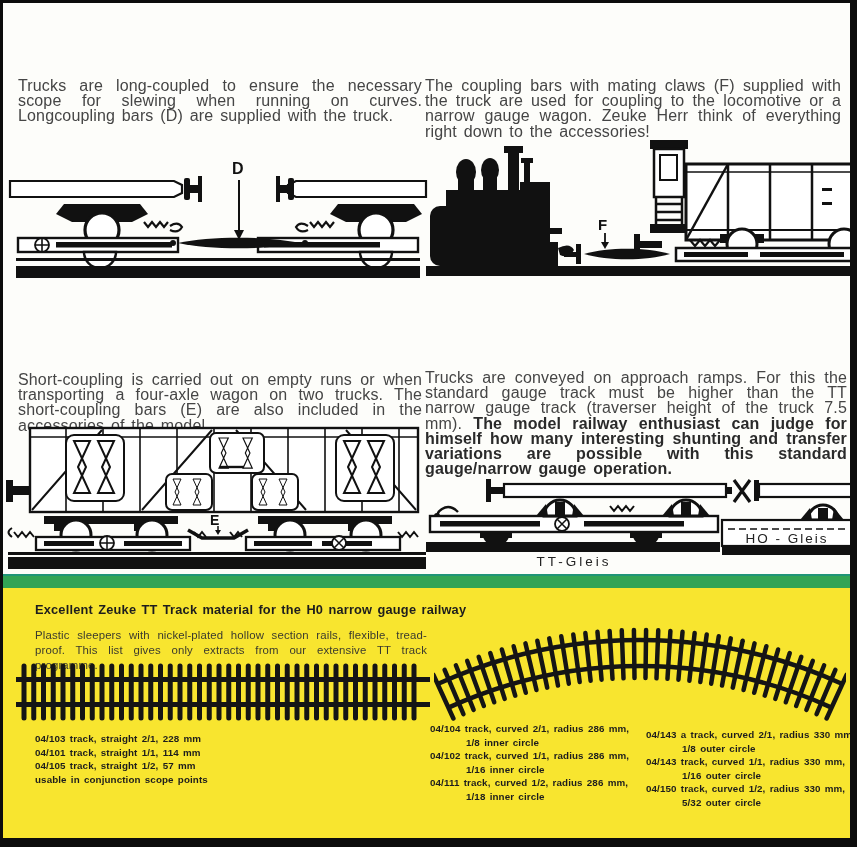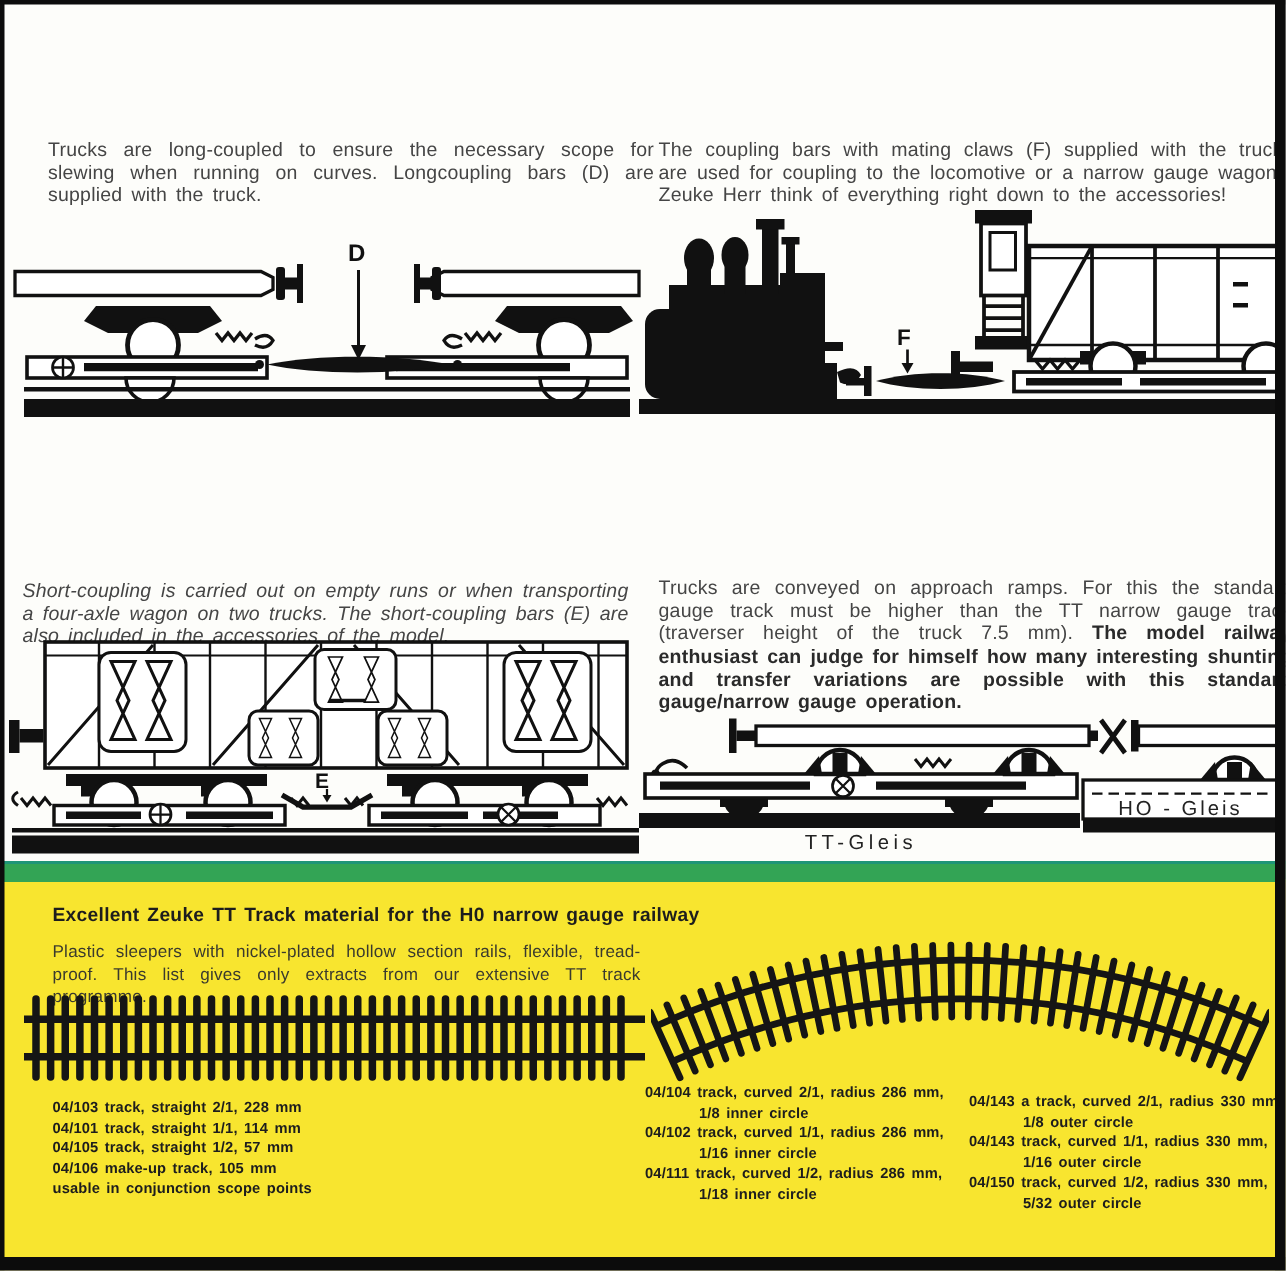--- a/index.html
+++ b/index.html
@@ -7,28 +7,28 @@
     position:relative;width:857px;height:847px;overflow:hidden;
     background:#fdfdfa;font-family:"Liberation Sans",sans-serif;
   }
   .frame{position:absolute;background:#0c0c0c;z-index:30;}
   .frame-top{left:0;top:0;right:0;height:3px;}
   .frame-left{left:0;top:0;bottom:0;width:3px;}
   .frame-right{right:0;top:0;bottom:0;width:7px;}
   .frame-bottom{left:0;bottom:0;right:0;height:9px;}
 
   .para{
-    position:absolute;margin:14px;color:#454545;
-    font-size:13px;line-height:15.2px;text-align:justify;
+    position:absolute;margin:0;color:#454545;
+    font-size:16px;line-height:15.2px;text-align:justify;
     letter-spacing:.15px;word-spacing:2.2px;
   }
   .para b{color:#2a2a2a;}
   #p-long{left:18px;top:78px;width:404px;}
   #p-claws{left:425px;top:78px;width:416px;}
-  #p-short{left:1px;top:372px;width:404px;font-style:italic;}
+  #p-short{left:18px;top:372px;width:404px;}
   #p-ramps{left:425px;top:370px;width:422px;}
 
   svg{position:absolute;display:block;}
   #illus-d{left:8px;top:148px;width:420px;height:142px;}
   #illus-f{left:424px;top:138px;width:430px;height:152px;}
   #illus-e{left:6px;top:422px;width:425px;height:148px;}
   #illus-ramp{left:424px;top:458px;width:428px;height:112px;}
 
   #green-stripe{
     position:absolute;left:0;top:574px;right:0;height:12px;
@@ -377,21 +377,20 @@
           <line x1="392.61195919530746" y1="110.5174281055555" x2="412.5172348428069" y2="66.83928710348141" stroke="#151515" stroke-width="4.5" stroke-linecap="round"></line>
         </g>
       <path d="M3.6 76 A488 488 0 0 1 408.4 76" fill="none" stroke="#151515" stroke-width="4.5"></path>
       <path d="M14.4 99.6 A462 462 0 0 1 397.6 99.6" fill="none" stroke="#151515" stroke-width="4.5"></path>
     </svg>
 
     <ul class="tlist" id="col-straight">
       <li>04/103 track, straight 2/1, 228 mm</li>
       <li>04/101 track, straight 1/1, 114 mm</li>
       <li>04/105 track, straight 1/2, 57 mm</li>
-      <li>04/106 make-up track, 105 mm</li>
       <li>usable in conjunction scope points</li>
     </ul>
 
     <div class="tlist" id="col-inner">
       <div>
         <span>04/104 track, curved 2/1, radius 286 mm,</span>
         <span class="tsub">1/8 inner circle</span>
       </div>
       <div>
         <span>04/102 track, curved 1/1, radius 286 mm,</span>

